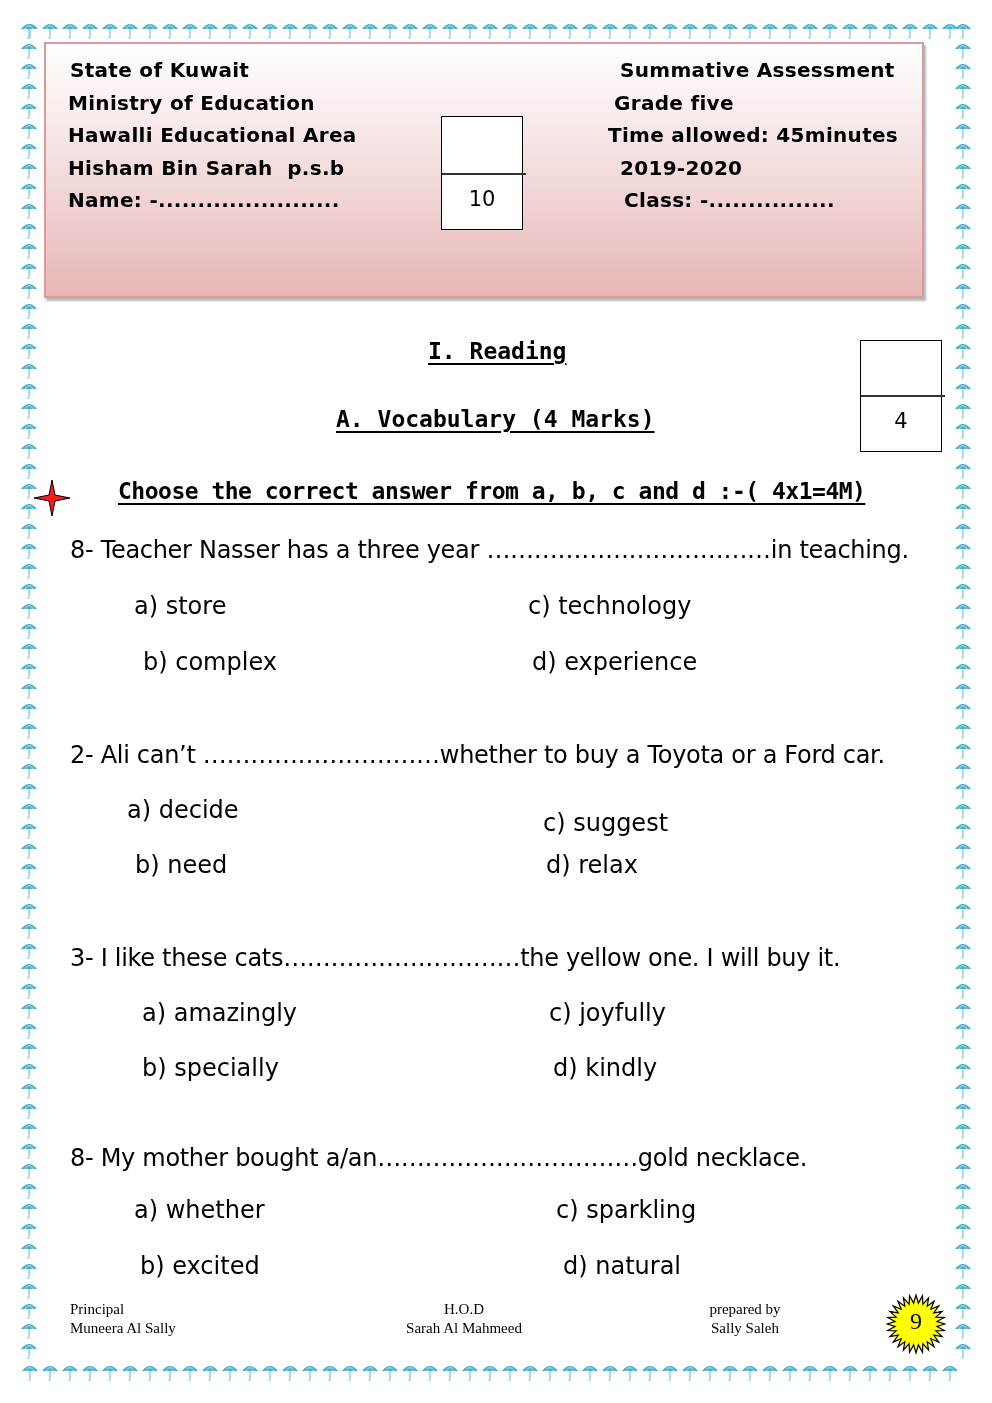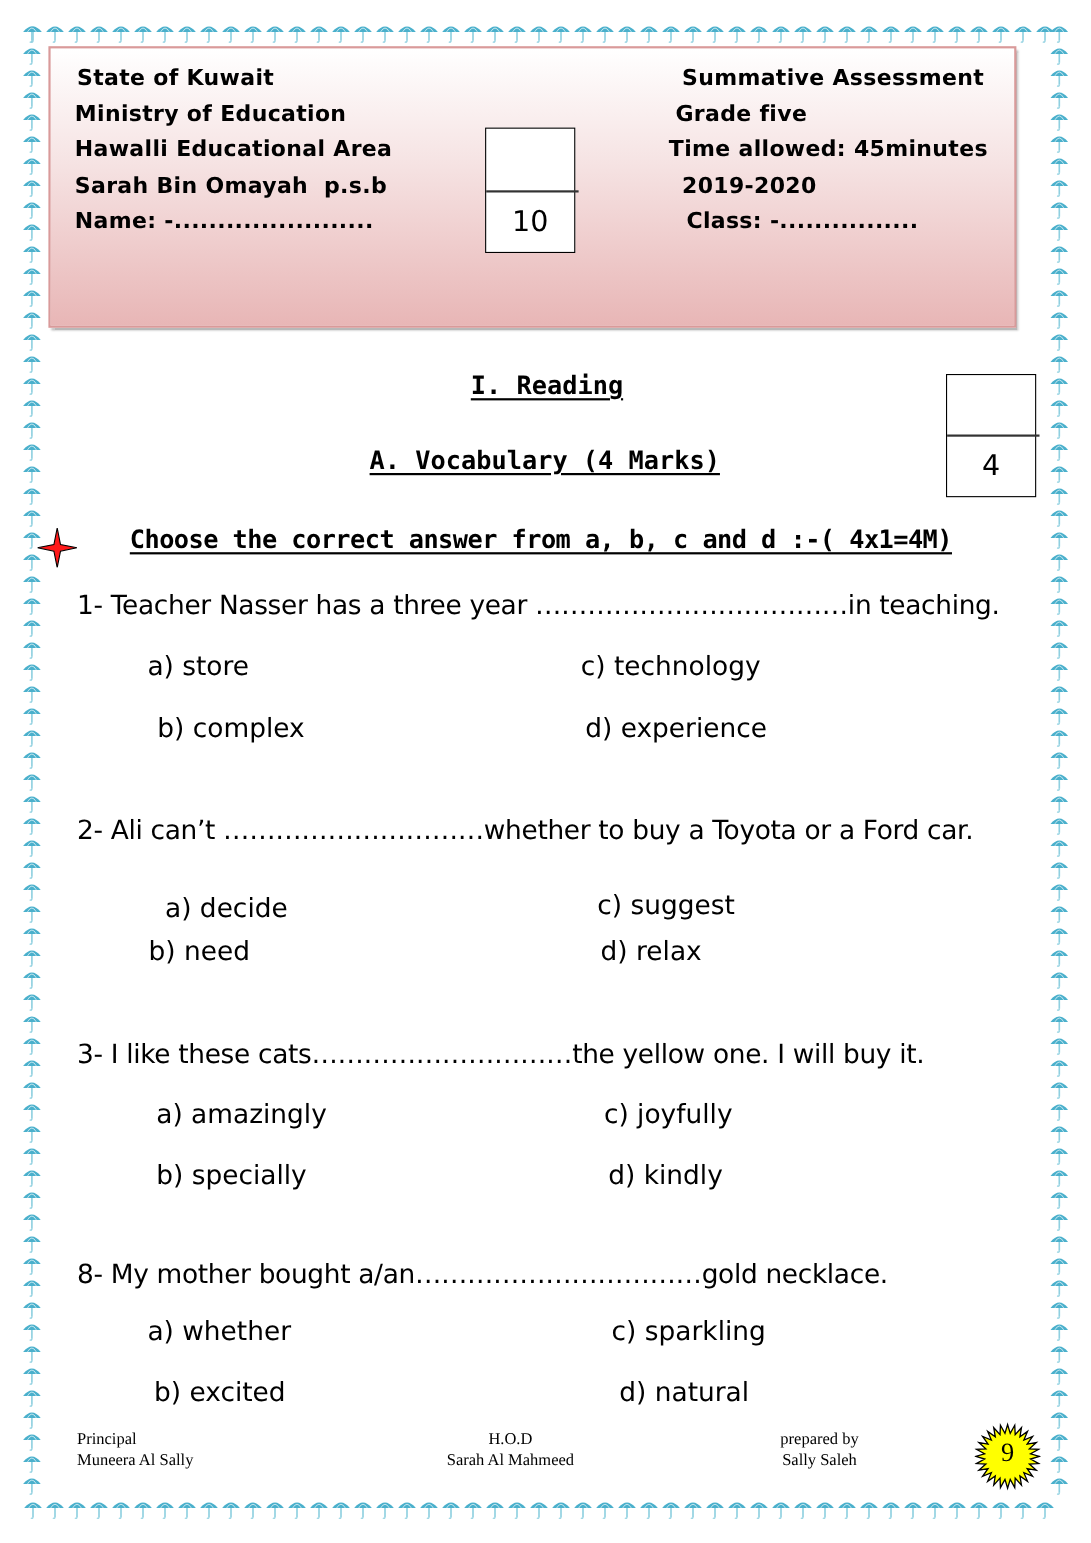--- a/index.html
+++ b/index.html
@@ -14,21 +14,21 @@
   
   .header-box {
     position: absolute; left: 44px; top: 42px; width: 876px; height: 252px;
     border: 2px solid #d99a9a;
     background: linear-gradient(to bottom, #ffffff 0%, #f6e4e4 40%, #e8b6b6 100%);
     box-shadow: 2px 3px 2px #b8b8b8;
   }
   .hdr-line { position: absolute; font-family: "DejaVu Sans", sans-serif; font-weight: bold; font-size: 20px; letter-spacing: 0.3px; white-space: pre; }
   .score-box { position: absolute; border: 1.5px solid #000; background: #fff; }
   .score-box .divider { position: absolute; left: 0; right: -4px; height: 1.5px; background: #333; }
-  .score-box .val { position: absolute; left: 0; right: 0; text-align: center; font-family: "DejaVu Sans", sans-serif; font-size: 26px; }
+  .score-box .val { position: absolute; left: 0; right: 0; text-align: center; font-family: "DejaVu Sans", sans-serif; font-size: 21px; }
   .arabic-title { position: absolute; left: 0; right: 0; top: 200px; text-align: center; font-family: "DejaVu Sans", sans-serif; font-weight: bold; font-size: 27px; color: #e00000; direction: rtl; -webkit-text-stroke: 1px #000; }
 
   .section-title { position: absolute; font-weight: bold; font-size: 23px; text-decoration: underline; text-underline-offset: 4px; font-family: "DejaVu Sans Mono", monospace; }
   .instruction { position: absolute; left: 70px; top: 478px; font-weight: bold; font-size: 23px; text-decoration: underline; text-underline-offset: 4px; font-family: "DejaVu Sans Mono", monospace; letter-spacing: -0.5px; margin-left: 48px; }
   .star { position: absolute; left: 34px; top: 480px; }
 
   .question { position: absolute; left: 70px; font-size: 24px; font-family: "DejaVu Sans", sans-serif; white-space: pre; letter-spacing: -0.3px; }
   .option { position: absolute; font-size: 24px; font-family: "DejaVu Sans", sans-serif; white-space: pre; }
 
   .footer-text { position: absolute; font-family: "Liberation Serif", serif; font-size: 15px; line-height: 19px; text-align: center; }
@@ -1867,21 +1867,21 @@
         <line x1="10" y1="9" x2="10" y2="17" stroke="#8fd0e0" stroke-width="1.5"></line>
         <path d="M10 17 Q10 19 8 18" fill="none" stroke="#8fd0e0" stroke-width="1.2"></path>
       </svg>
     </span>
   </div>
 
 <div class="header-box">
   <div class="hdr-line" style="left:24px; top:14px;">State of Kuwait</div>
   <div class="hdr-line" style="left:22px; top:47px;">Ministry of Education</div>
   <div class="hdr-line" style="left:22px; top:79px;">Hawalli Educational Area</div>
-  <div class="hdr-line" style="left:22px; top:112px;">Sarah Bin Omayah  p.s.b</div>
+  <div class="hdr-line" style="left:22px; top:112px;">Hisham Bin Sarah  p.s.b</div>
   <div class="hdr-line" style="left:22px; top:144px;">Name: -.......................</div>
 
   <div class="hdr-line" style="left:574px; top:14px;">Summative Assessment</div>
   <div class="hdr-line" style="left:568px; top:47px;">Grade five</div>
   <div class="hdr-line" style="left:562px; top:79px;">Time allowed: 45minutes</div>
   <div class="hdr-line" style="left:574px; top:112px;">2019-2020</div>
   <div class="hdr-line" style="left:578px; top:144px;">Class: -................</div>
 
   <div class="score-box" style="left:395px; top:72px; width:80px; height:112px;">
     <div class="divider" style="top:56px;"></div>
@@ -1896,28 +1896,28 @@
 <div class="score-box" style="left:860px; top:340px; width:80px; height:110px;">
   <div class="divider" style="top:54px;"></div>
   <div class="val" style="top:68px;">4</div>
 </div>
 
 <svg class="star" width="36" height="36" viewBox="0 0 36 36">
   <polygon points="18,0 21,15 36,18 21,21 18,36 15,21 0,18 15,15" fill="#ff1a1a" stroke="#000" stroke-width="1"></polygon>
 </svg>
 <div class="instruction">Choose the correct answer from a, b, c and d :-( 4x1=4M)</div>
 
-<div class="question" style="top:536px;">1- Teacher Nasser has a three year ………………………………in teaching.</div>
+<div class="question" style="top:536px;">8- Teacher Nasser has a three year ………………………………in teaching.</div>
 <div class="option" style="left:134px; top:592px;">a) store</div>
 <div class="option" style="left:528px; top:592px;">c) technology</div>
 <div class="option" style="left:143px; top:648px;">b) complex</div>
 <div class="option" style="left:532px; top:648px;">d) experience</div>
 
 <div class="question" style="top:741px;">2- Ali can’t …………………………whether to buy a Toyota or a Ford car.</div>
-<div class="option" style="left:150px; top:796px;margin-top:16px;">a) decide</div>
+<div class="option" style="left:127px; top:796px;">a) decide</div>
 <div class="option" style="left:543px; top:809px;">c) suggest</div>
 <div class="option" style="left:135px; top:851px;">b) need</div>
 <div class="option" style="left:546px; top:851px;">d) relax</div>
 
 <div class="question" style="top:944px;">3- I like these cats…………………………the yellow one. I will buy it.</div>
 <div class="option" style="left:142px; top:999px;">a) amazingly</div>
 <div class="option" style="left:549px; top:999px;">c) joyfully</div>
 <div class="option" style="left:142px; top:1054px;">b) specially</div>
 <div class="option" style="left:553px; top:1054px;">d) kindly</div>
 

